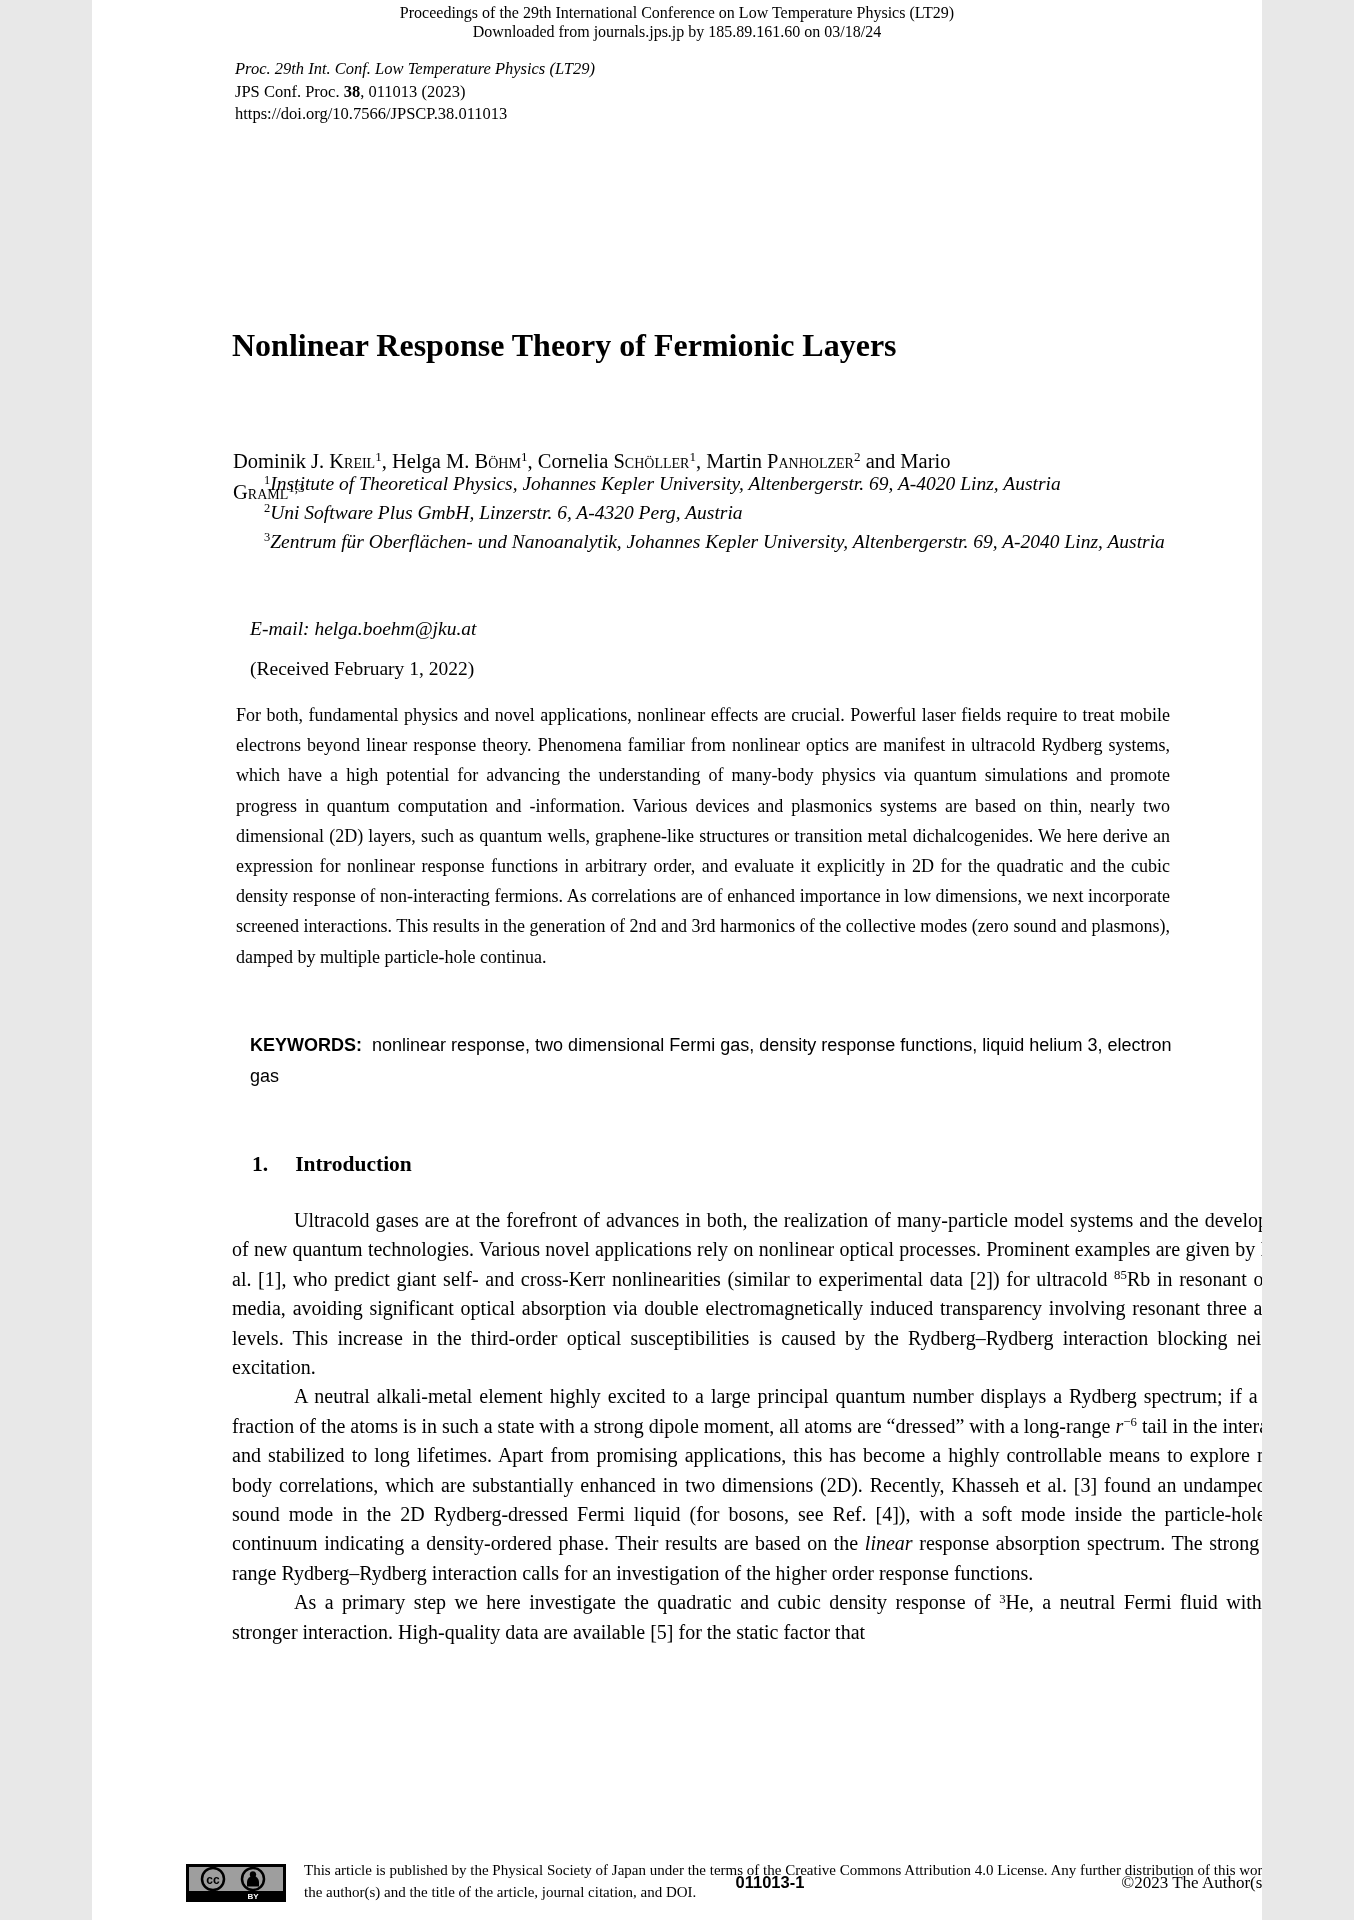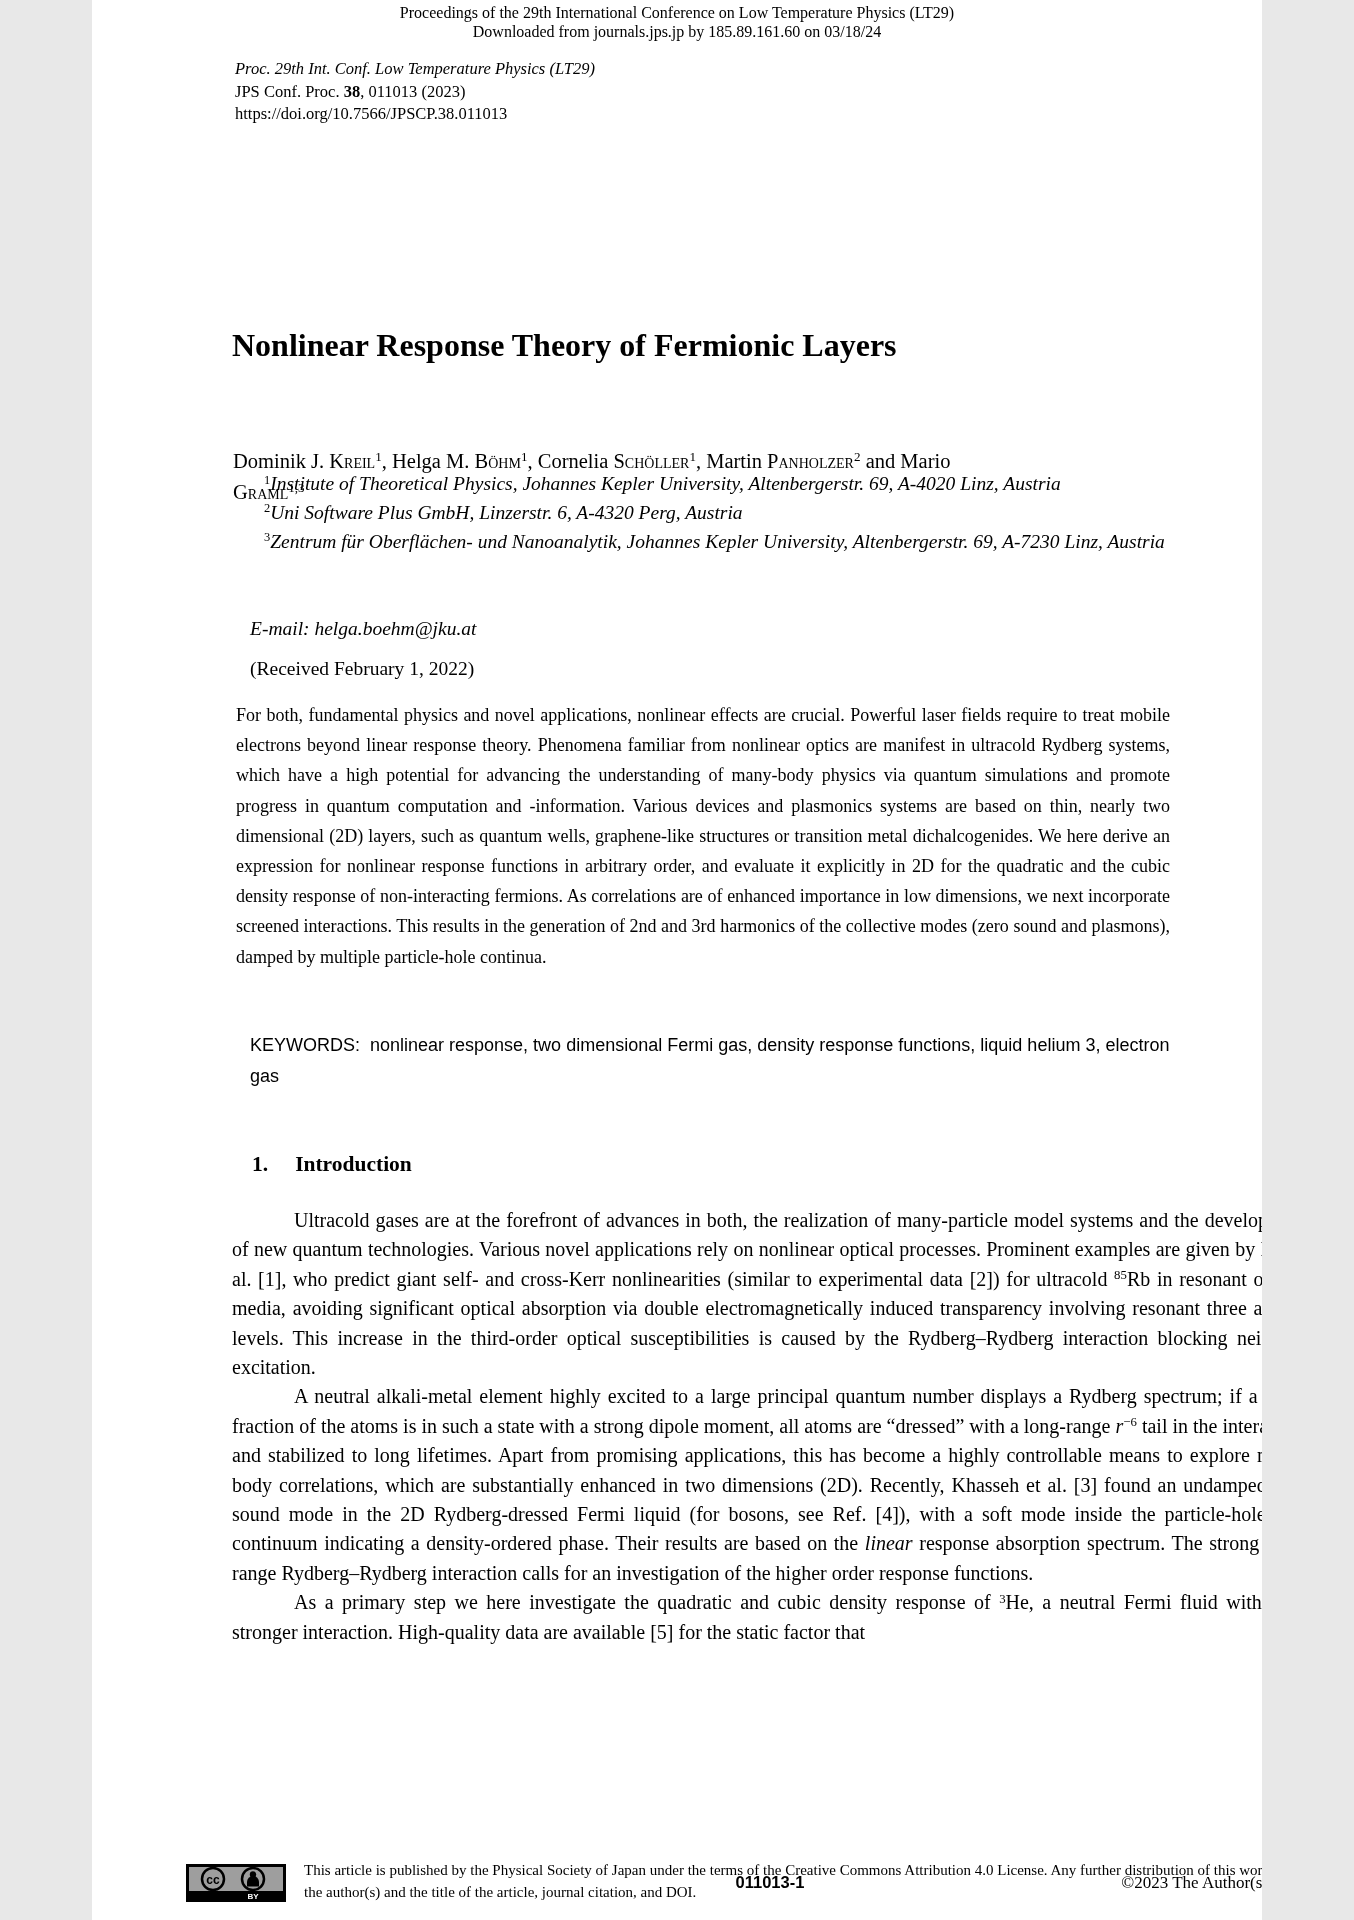--- a/index.html
+++ b/index.html
@@ -54,21 +54,21 @@
   }
   .abstract {
     position: absolute; top: 700px; left: 144px; width: 934px;
     font-size: 18px; line-height: 30.2px;
     text-align: justify;
   }
   .keywords {
     position: absolute; top: 1030px; left: 158px; width: 934px;
     font-size: 18px; line-height: 30.5px;
   }
-  .keywords .kw-label { font-weight: normal; margin-right: 10px; }
+  .keywords .kw-label { font-weight: bold; margin-right: 10px; }
 
   .section-heading {
     position: absolute; top: 1150px; left: 160px;
     margin: 0;
     font-size: 21.5px; font-weight: bold; line-height: 28px;
   }
   .section-heading .sec-num { margin-right: 27px; }
 
   .body-text {
     position: absolute; top: 1206px; left: 140px; width: 1076px;
@@ -120,21 +120,21 @@
   <h1 class="paper-title">Nonlinear Response Theory of Fermionic Layers</h1>
 
   <div class="authors">
     <div><span>Dominik J. </span><span class="sc">Kreil</span><span class="sup">1</span><span>, Helga M. </span><span class="sc">Böhm</span><span class="sup">1</span><span>, Cornelia </span><span class="sc">Schöller</span><span class="sup">1</span><span>, Martin </span><span class="sc">Panholzer</span><span class="sup">2</span><span> and Mario</span></div>
     <div><span class="sc">Graml</span><span class="sup">1,3</span></div>
   </div>
 
   <div class="affiliations">
     <div><span class="sup">1</span><span class="i">Institute of Theoretical Physics, Johannes Kepler University, Altenbergerstr. 69, A-4020 Linz, Austria</span></div>
     <div><span class="sup">2</span><span class="i">Uni Software Plus GmbH, Linzerstr. 6, A-4320 Perg, Austria</span></div>
-    <div><span class="sup">3</span><span class="i">Zentrum für Oberflächen- und Nanoanalytik, Johannes Kepler University, Altenbergerstr. 69, A-7230 Linz, Austria</span></div>
+    <div><span class="sup">3</span><span class="i">Zentrum für Oberflächen- und Nanoanalytik, Johannes Kepler University, Altenbergerstr. 69, A-2040 Linz, Austria</span></div>
   </div>
 
   <div class="email-line"><span class="i">E-mail: helga.boehm@jku.at</span></div>
 
   <div class="received-line">(Received February 1, 2022)</div>
 
   <div class="abstract">For both, fundamental physics and novel applications, nonlinear effects are crucial. Powerful laser fields require to treat mobile electrons beyond linear response theory. Phenomena familiar from nonlinear optics are manifest in ultracold Rydberg systems, which have a high potential for advancing the understanding of many-body physics via quantum simulations and promote progress in quantum computation and -information. Various devices and plasmonics systems are based on thin, nearly two dimensional (2D) layers, such as quantum wells, graphene-like structures or transition metal dichalcogenides. We here derive an expression for nonlinear response functions in arbitrary order, and evaluate it explicitly in 2D for the quadratic and the cubic density response of non-interacting fermions. As correlations are of enhanced importance in low dimensions, we next incorporate screened interactions. This results in the generation of 2nd and 3rd harmonics of the collective modes (zero sound and plasmons), damped by multiple particle-hole continua.</div>
 
   <div class="keywords sans">
     <span class="kw-label">KEYWORDS:</span><span>nonlinear response, two dimensional Fermi gas, density response functions, liquid helium 3, electron gas</span>

